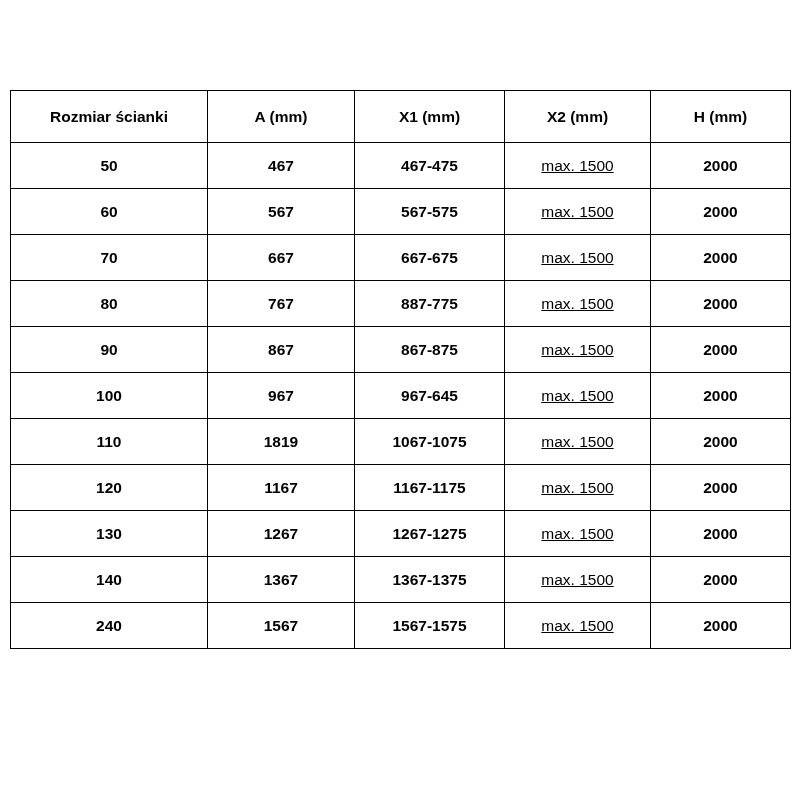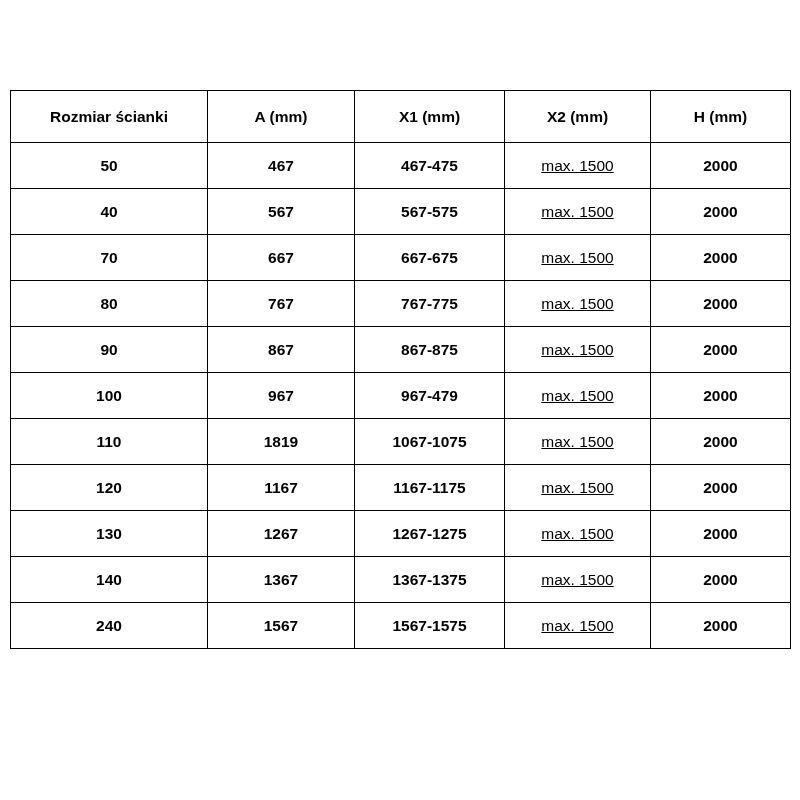--- a/index.html
+++ b/index.html
@@ -78,51 +78,51 @@
     </thead>
     <tbody>
       <tr>
         <td>50</td>
         <td>467</td>
         <td>467-475</td>
         <td class="x2">max. 1500</td>
         <td>2000</td>
       </tr>
       <tr>
-        <td>40</td>
+        <td>60</td>
         <td>567</td>
         <td>567-575</td>
         <td class="x2">max. 1500</td>
         <td>2000</td>
       </tr>
       <tr>
         <td>70</td>
         <td>667</td>
         <td>667-675</td>
         <td class="x2">max. 1500</td>
         <td>2000</td>
       </tr>
       <tr>
         <td>80</td>
         <td>767</td>
-        <td>767-775</td>
+        <td>887-775</td>
         <td class="x2">max. 1500</td>
         <td>2000</td>
       </tr>
       <tr>
         <td>90</td>
         <td>867</td>
         <td>867-875</td>
         <td class="x2">max. 1500</td>
         <td>2000</td>
       </tr>
       <tr>
         <td>100</td>
         <td>967</td>
-        <td>967-479</td>
+        <td>967-645</td>
         <td class="x2">max. 1500</td>
         <td>2000</td>
       </tr>
       <tr>
         <td>110</td>
         <td>1819</td>
         <td>1067-1075</td>
         <td class="x2">max. 1500</td>
         <td>2000</td>
       </tr>

